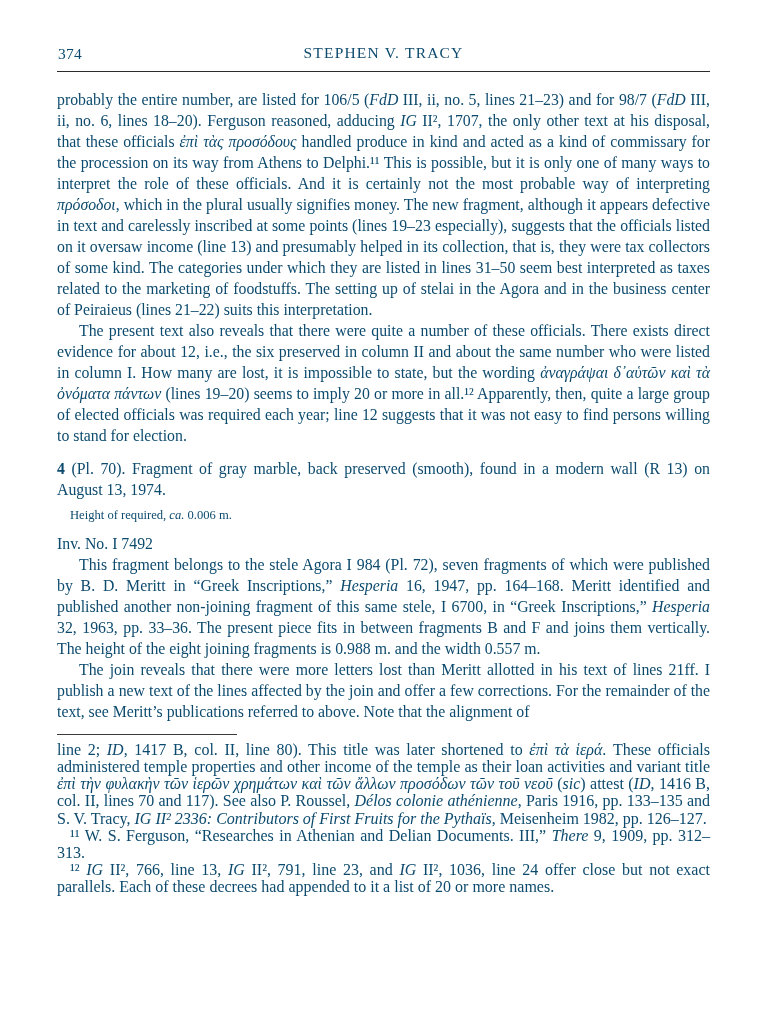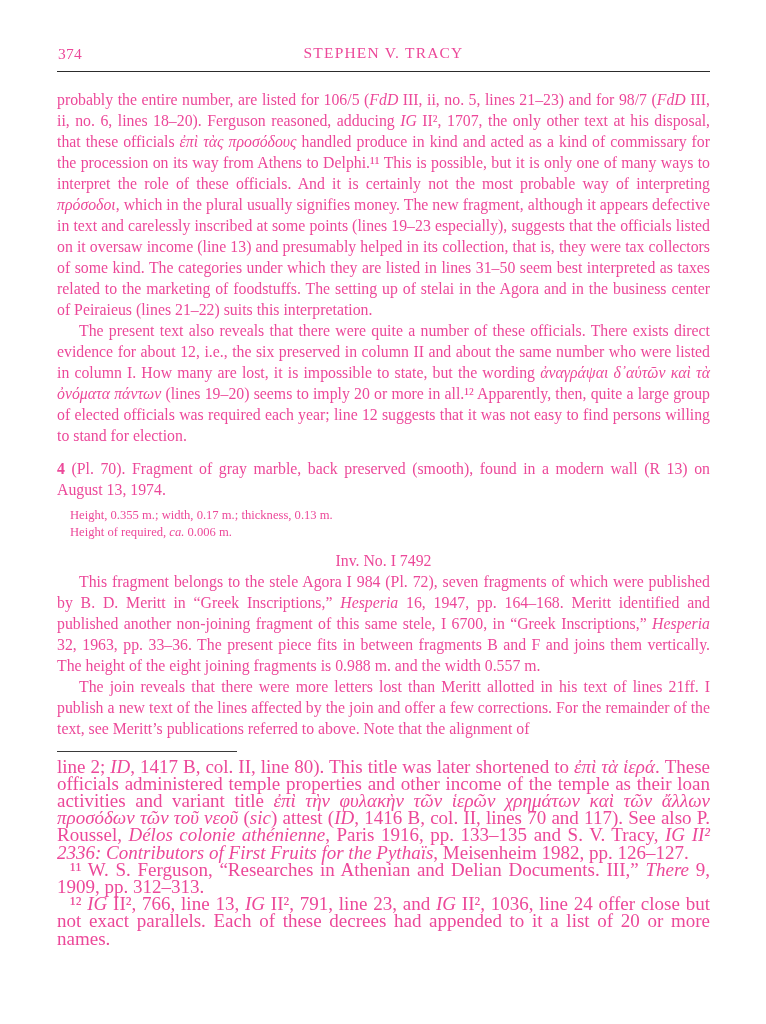--- a/index.html
+++ b/index.html
@@ -5,45 +5,45 @@
   * { margin: 0; padding: 0; box-sizing: border-box; }
   html, body { background: #f3f3f1; }
   body {
     width: 766px; height: 1024px;
     font-family: "Liberation Serif", "DejaVu Serif", serif;
   }
   .sheet {
     width: 766px; height: 1024px;
     background: #ffffff;
     padding: 44px 56px 30px 57px;
-    color: #ec4899;
+    color: #0c4a6e;
     overflow: hidden;
   }
   .header { position: relative; font-size: 15.5px; height: 20px; }
   .page-num { position: absolute; left: 1px; top: 1px; letter-spacing: 0.3px; }
   .running-head { text-align: center; letter-spacing: 1.2px; }
   .header-rule { border: 0; border-top: 1.4px solid #2c2c2c; margin-top: 7px; }
 
   .bodytext {
     margin-top: 17px;
     font-size: 15.8px;
     line-height: 21px;
     text-align: justify;
   }
   p.para { text-indent: 0; }
   p.para.indent { text-indent: 22px; }
   .section-gap { margin-top: 12px; }
 
   .meas { font-size: 12.6px; line-height: 16.8px; margin: 7px 0 0 13px; text-align: left; }
-  .inv { margin-top: 9px; text-align: center; }
+  .inv { margin-top: 9px; text-align: left; }
   .center-note { text-align: center; margin: 21px 0 21px 0; text-indent: 0; }
 
   .footnotes {
     margin-top: 12px;
-    font-size: 19px;
+    font-size: 16px;
     line-height: 17.2px;
     text-align: justify;
   }
   .fn-rule { border: 0; border-top: 1px solid #3a3a3a; width: 180px; margin: 0 0 6px 0; }
   p.fn { text-indent: 0; }
   p.fn.indent { text-indent: 13px; }
 
   .i { font-style: italic; text-align: center; }
   .b { font-weight: 700; }
   .g { font-style: italic; }
@@ -59,21 +59,20 @@
   </div>
   <hr class="header-rule">
 
   <div class="bodytext">
     <p class="para"><span>probably the entire number, are listed for 106/5 (</span><span class="i">FdD</span><span> III, ii, no. 5, lines 21–23) and for 98/7 (</span><span class="i">FdD</span><span> III, ii, no. 6, lines 18–20). Ferguson reasoned, adducing </span><span class="i">IG</span><span> II², 1707, the only other text at his disposal, that these officials </span><span class="g">ἐπὶ τὰς προσόδους</span><span> handled produce in kind and acted as a kind of commissary for the procession on its way from Athens to Delphi.¹¹ This is possible, but it is only one of many ways to interpret the role of these officials. And it is certainly not the most probable way of interpreting </span><span class="g">πρόσοδοι</span><span>, which in the plural usually signifies money. The new fragment, although it appears defective in text and carelessly inscribed at some points (lines 19–23 especially), suggests that the officials listed on it oversaw income (line 13) and presumably helped in its collection, that is, they were tax collectors of some kind. The categories under which they are listed in lines 31–50 seem best interpreted as taxes related to the marketing of foodstuffs. The setting up of stelai in the Agora and in the business center of Peiraieus (lines 21–22) suits this interpretation.</span></p>
     <p class="para indent"><span>The present text also reveals that there were quite a number of these officials. There exists direct evidence for about 12, i.e., the six preserved in column II and about the same number who were listed in column I. How many are lost, it is impossible to state, but the wording </span><span class="g">ἀναγράψαι δ᾽αὑτῶν καὶ τὰ ὀνόματα πάντων</span><span> (lines 19–20) seems to imply 20 or more in all.¹² Apparently, then, quite a large group of elected officials was required each year; line 12 suggests that it was not easy to find persons willing to stand for election.</span></p>
 
     <p class="para section-gap"><span class="b">4</span><span> (Pl. 70). Fragment of gray marble, back preserved (smooth), found in a modern wall (R 13) on August 13, 1974.</span></p>
 
     <div class="meas">
-      <p><span>Height, 0.355 m.; width, 0.17 m.; thickness, 0.13 m.</span></p>
       <p><span>Height of required, </span><span class="i">ca.</span><span> 0.006 m.</span></p>
     </div>
 
     <p class="inv">Inv. No. I 7492</p>
 
 
     <p class="para indent"><span>This fragment belongs to the stele Agora I 984 (Pl. 72), seven fragments of which were published by B. D. Meritt in “Greek Inscriptions,” </span><span class="i">Hesperia</span><span> 16, 1947, pp. 164–168. Meritt identified and published another non-joining fragment of this same stele, I 6700, in “Greek Inscriptions,” </span><span class="i">Hesperia</span><span> 32, 1963, pp. 33–36. The present piece fits in between fragments B and F and joins them vertically. The height of the eight joining fragments is 0.988 m. and the width 0.557 m.</span></p>
     <p class="para indent"><span>The join reveals that there were more letters lost than Meritt allotted in his text of lines 21ff. I publish a new text of the lines affected by the join and offer a few corrections. For the remainder of the text, see Meritt’s publications referred to above. Note that the alignment of</span></p>
   </div>
 

